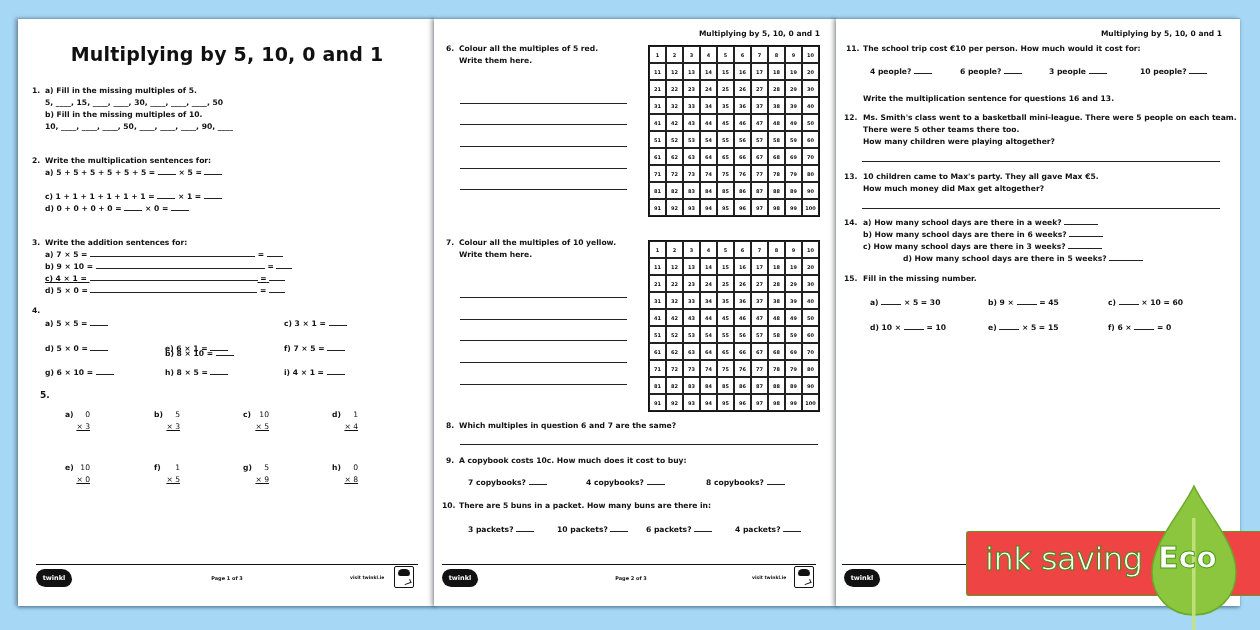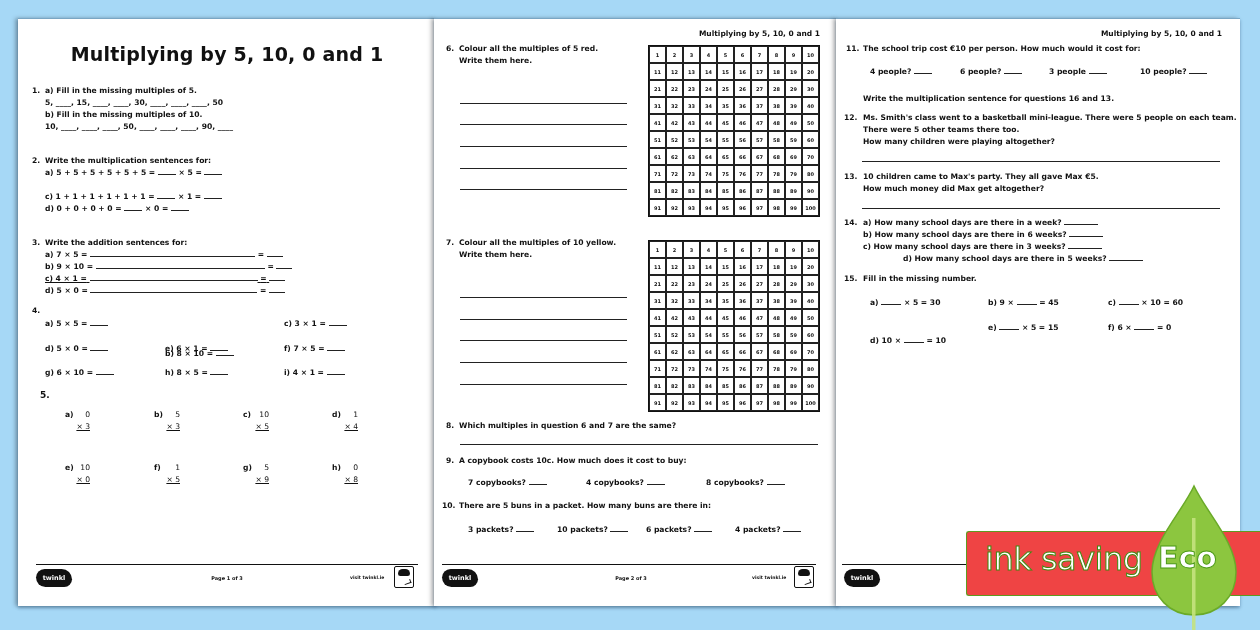--- a/index.html
+++ b/index.html
@@ -456,21 +456,21 @@
   <div class="abs t b" style="left:27px;top:198px;"><span>a) How many school days are there in a week?</span> <span class="blank" style="width:34px"></span></div>
   <div class="abs t b" style="left:27px;top:210px;"><span>b) How many school days are there in 6 weeks?</span> <span class="blank" style="width:34px"></span></div>
   <div class="abs t b" style="left:27px;top:222px;"><span>c) How many school days are there in 3 weeks?</span> <span class="blank" style="width:34px"></span></div>
   <div class="abs t b" style="left:27px;top:234px;margin-left:40px;"><span>d) How many school days are there in 5 weeks?</span> <span class="blank" style="width:34px"></span></div>
 
   <div class="abs t b" style="left:8px;top:254px;">15.</div>
   <div class="abs t b" style="left:27px;top:254px;">Fill in the missing number.</div>
   <div class="abs t b" style="left:34px;top:278px;"><span>a)</span> <span class="blank" style="width:20px"></span> <span>× 5 = 30</span></div>
   <div class="abs t b" style="left:152px;top:278px;"><span>b) 9 ×</span> <span class="blank" style="width:20px"></span> <span>= 45</span></div>
   <div class="abs t b" style="left:272px;top:278px;"><span>c)</span> <span class="blank" style="width:20px"></span> <span>× 10 = 60</span></div>
-  <div class="abs t b" style="left:34px;top:316px;text-align:right;"><span>d) 10 ×</span> <span class="blank" style="width:20px"></span> <span>= 10</span></div>
+  <div class="abs t b" style="left:34px;top:303px;text-align:right;"><span>d) 10 ×</span> <span class="blank" style="width:20px"></span> <span>= 10</span></div>
   <div class="abs t b" style="left:152px;top:303px;"><span>e)</span> <span class="blank" style="width:20px"></span> <span>× 5 = 15</span></div>
   <div class="abs t b" style="left:272px;top:303px;"><span>f) 6 ×</span> <span class="blank" style="width:20px"></span> <span>= 0</span></div>
 
   <div class="footer-rule" style="left:6px;right:22px;"></div>
   <div class="logo" style="left:8px;">twinkl</div>
 </div>
 
 <div id="eco-banner">
   <div id="eco-text">ink saving</div>
 </div>

